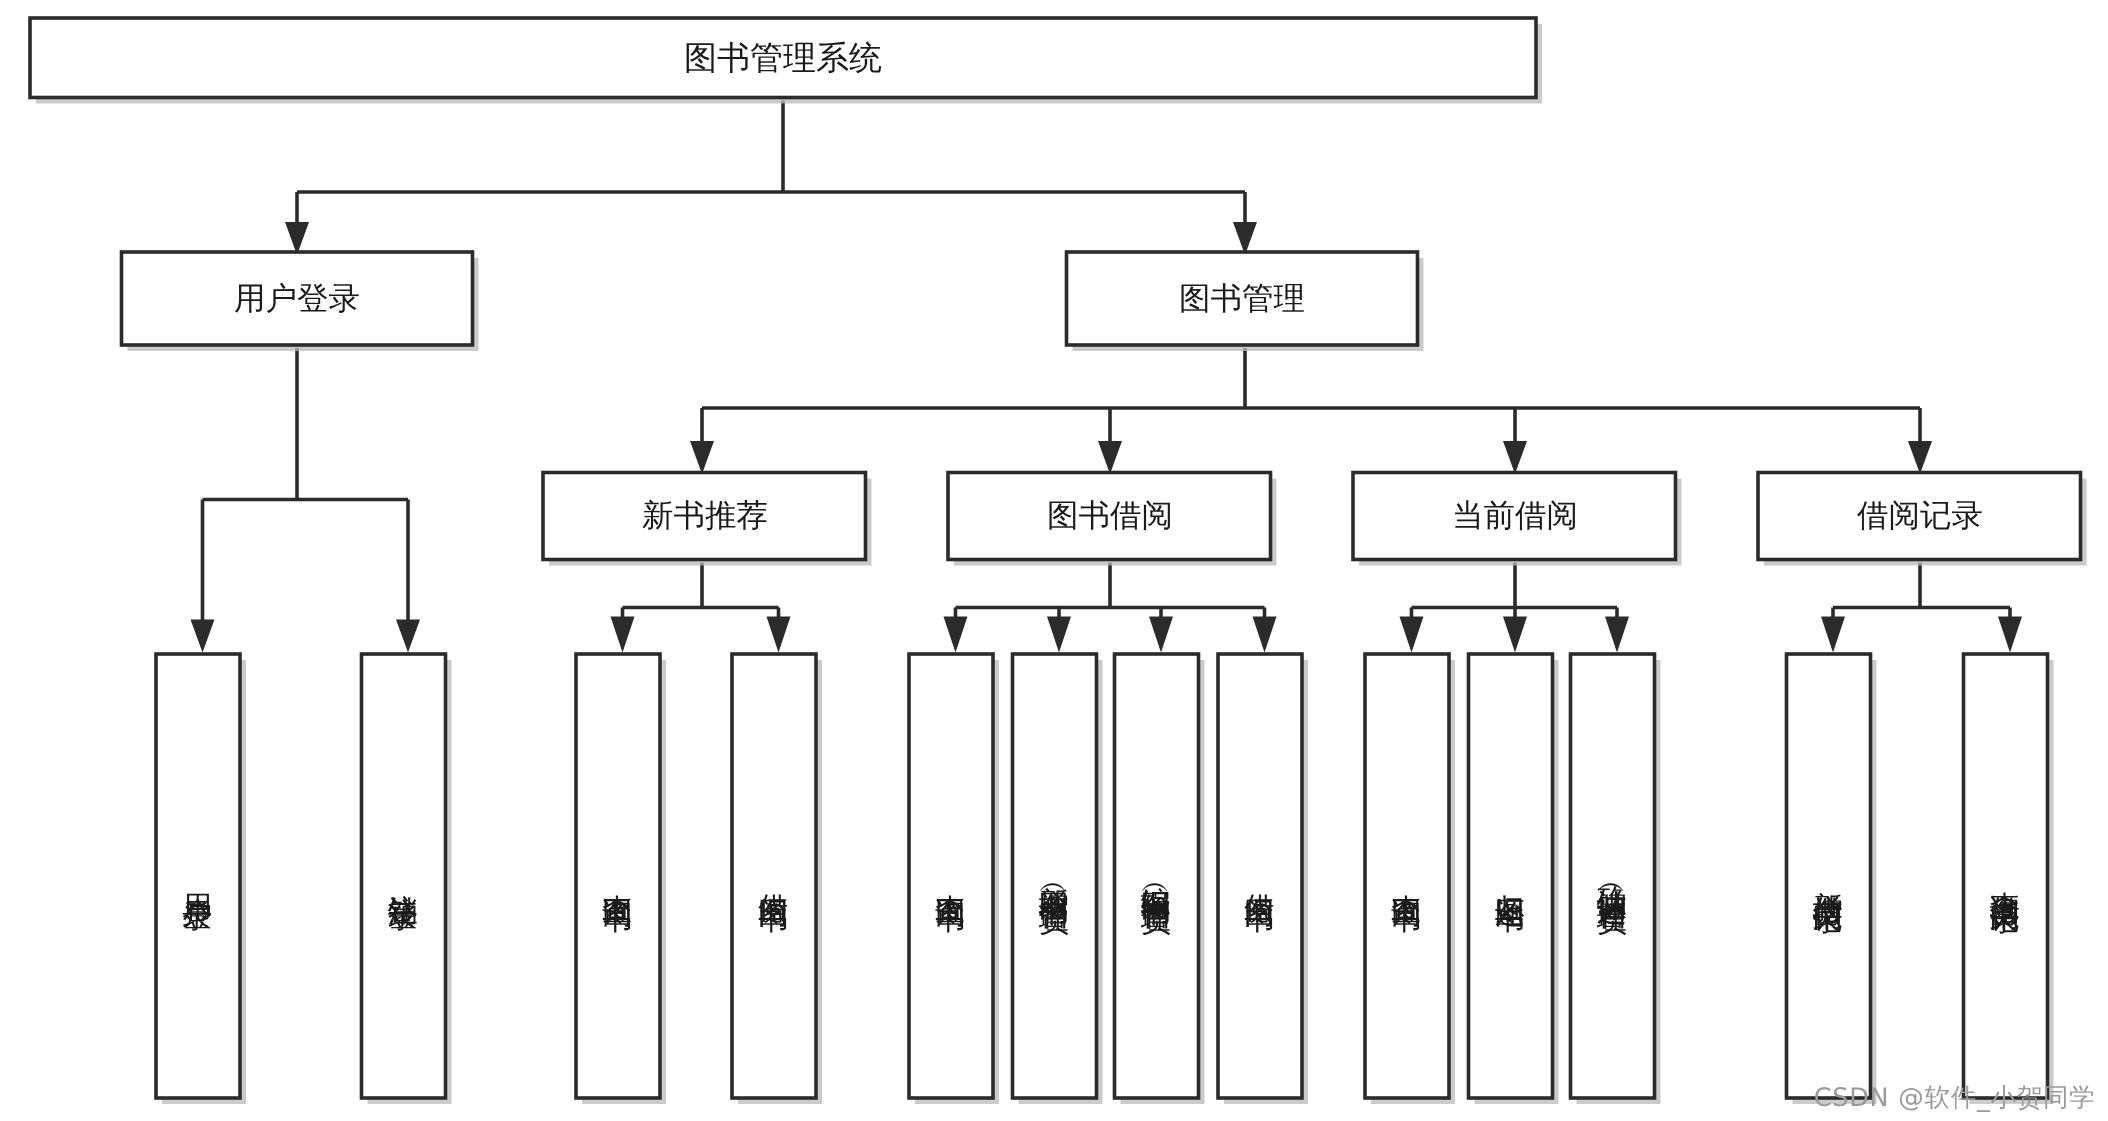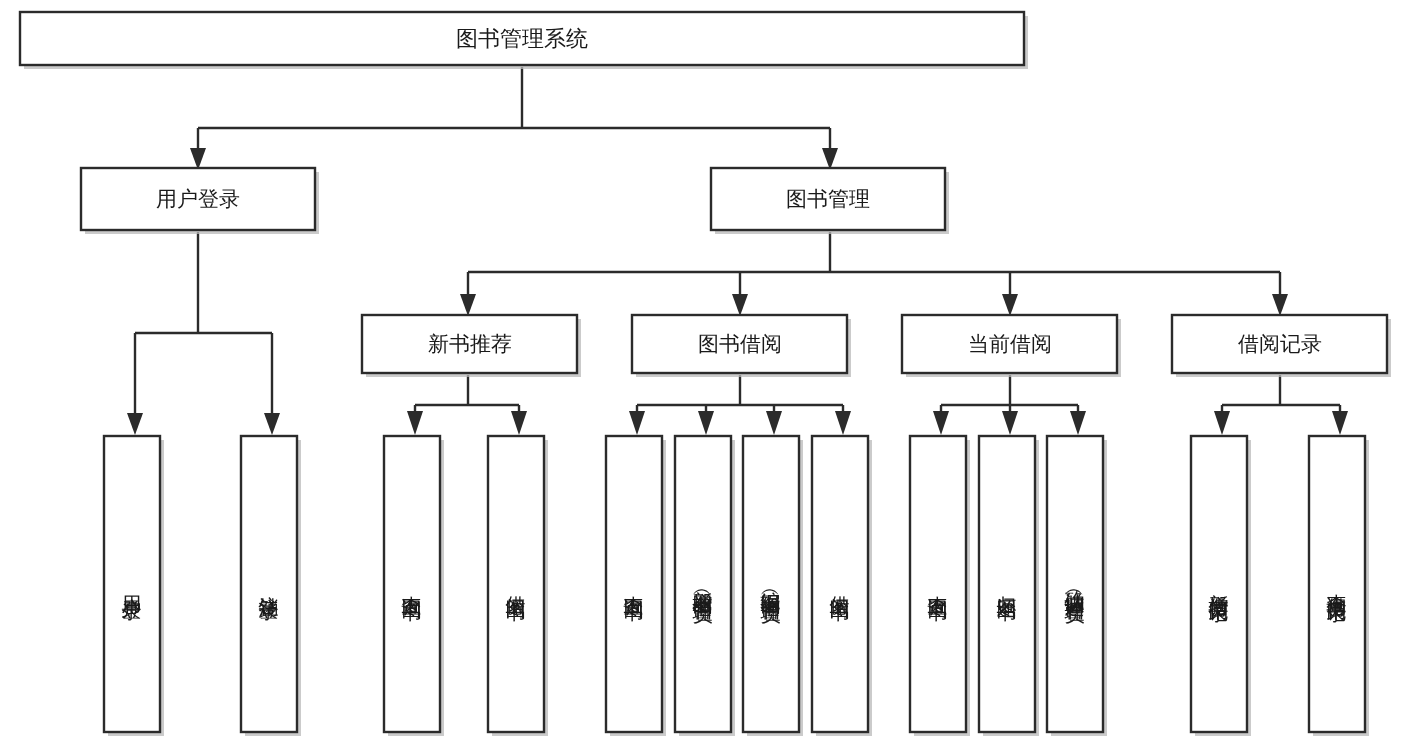--- a/index.html
+++ b/index.html
@@ -299,13 +299,14 @@
     <span class="leaf-label">确认归还（管理员）</span>
   </div>
 
   <div class="leaf-label-wrap" style="left:1191px; top:436px; width:56px; height:296px;">
     <span class="leaf-label">新增借阅记录</span>
   </div>
   <div class="leaf-label-wrap" style="left:1309px; top:436px; width:56px; height:296px;">
     <span class="leaf-label">查询借阅记录</span>
   </div>
 
+  <div class="watermark">CSDN @软件_小贺同学</div>
 </div>
 
 </body></html>

